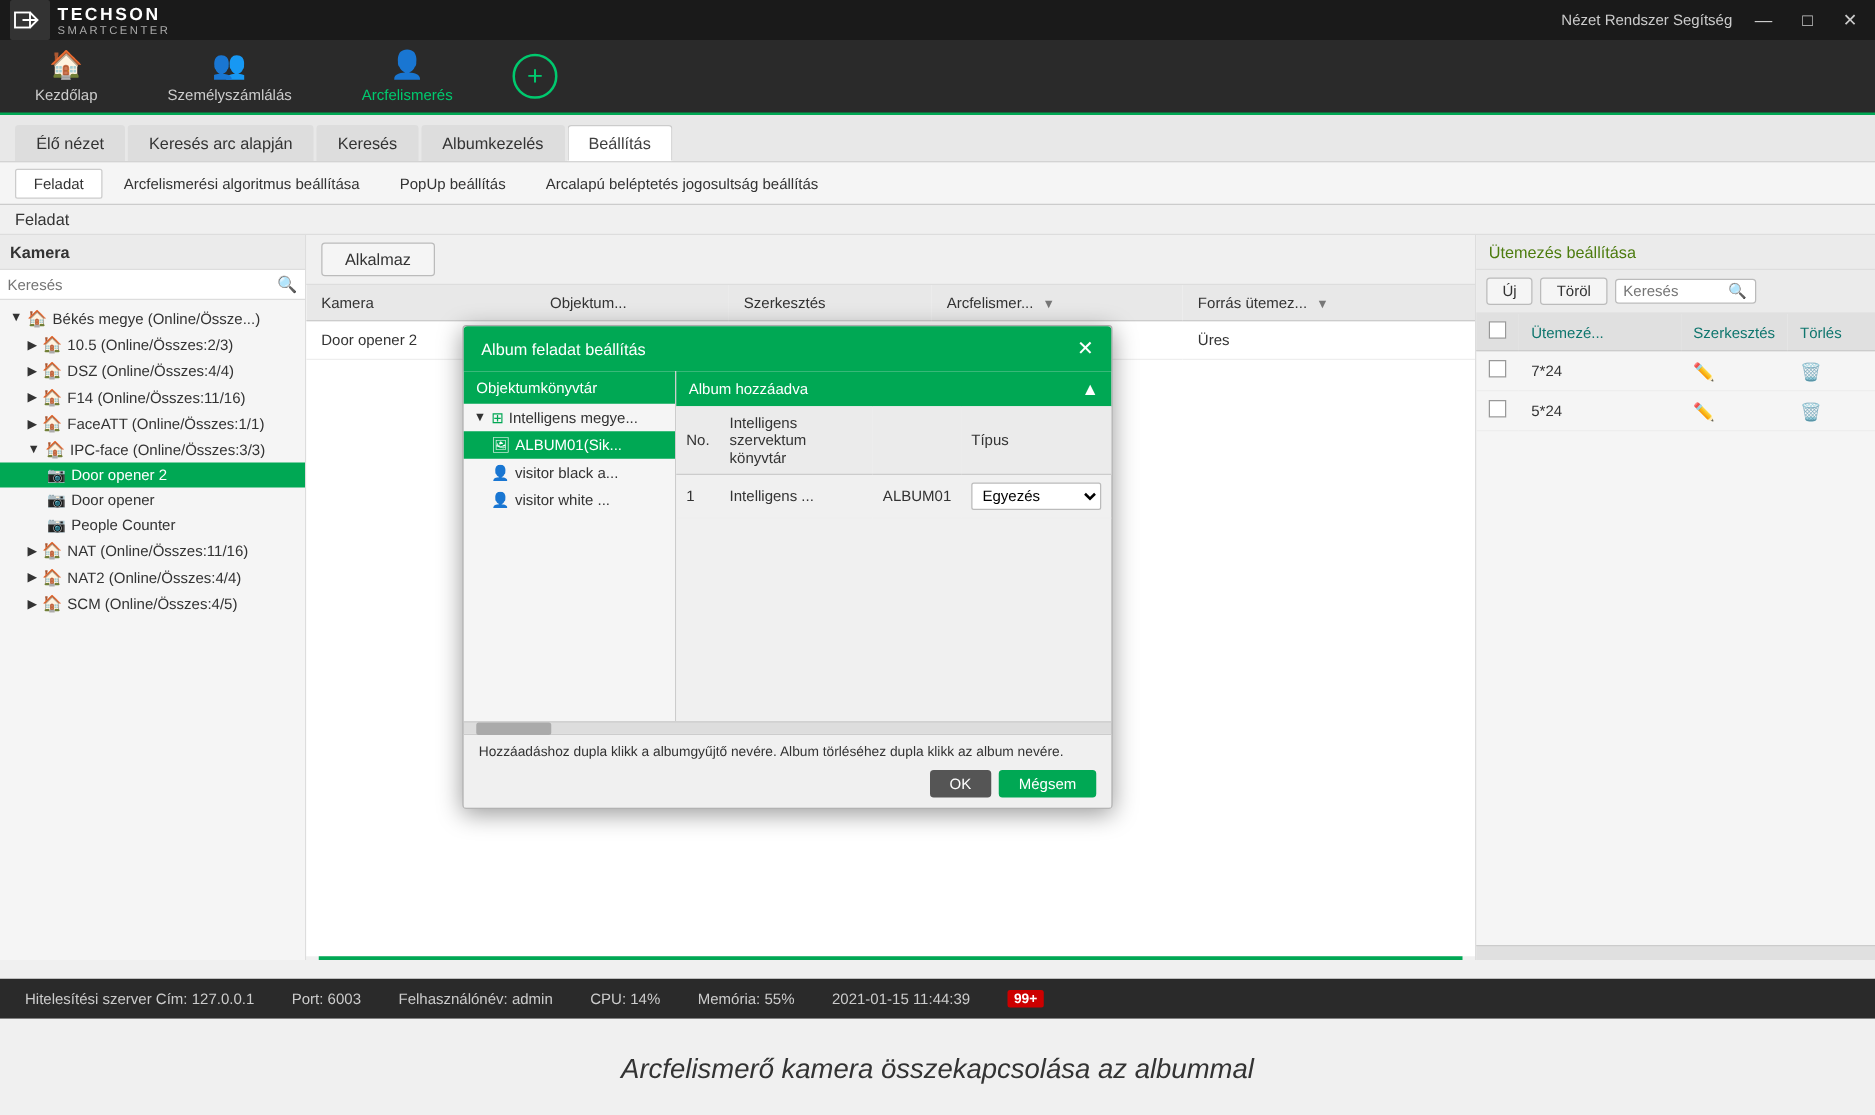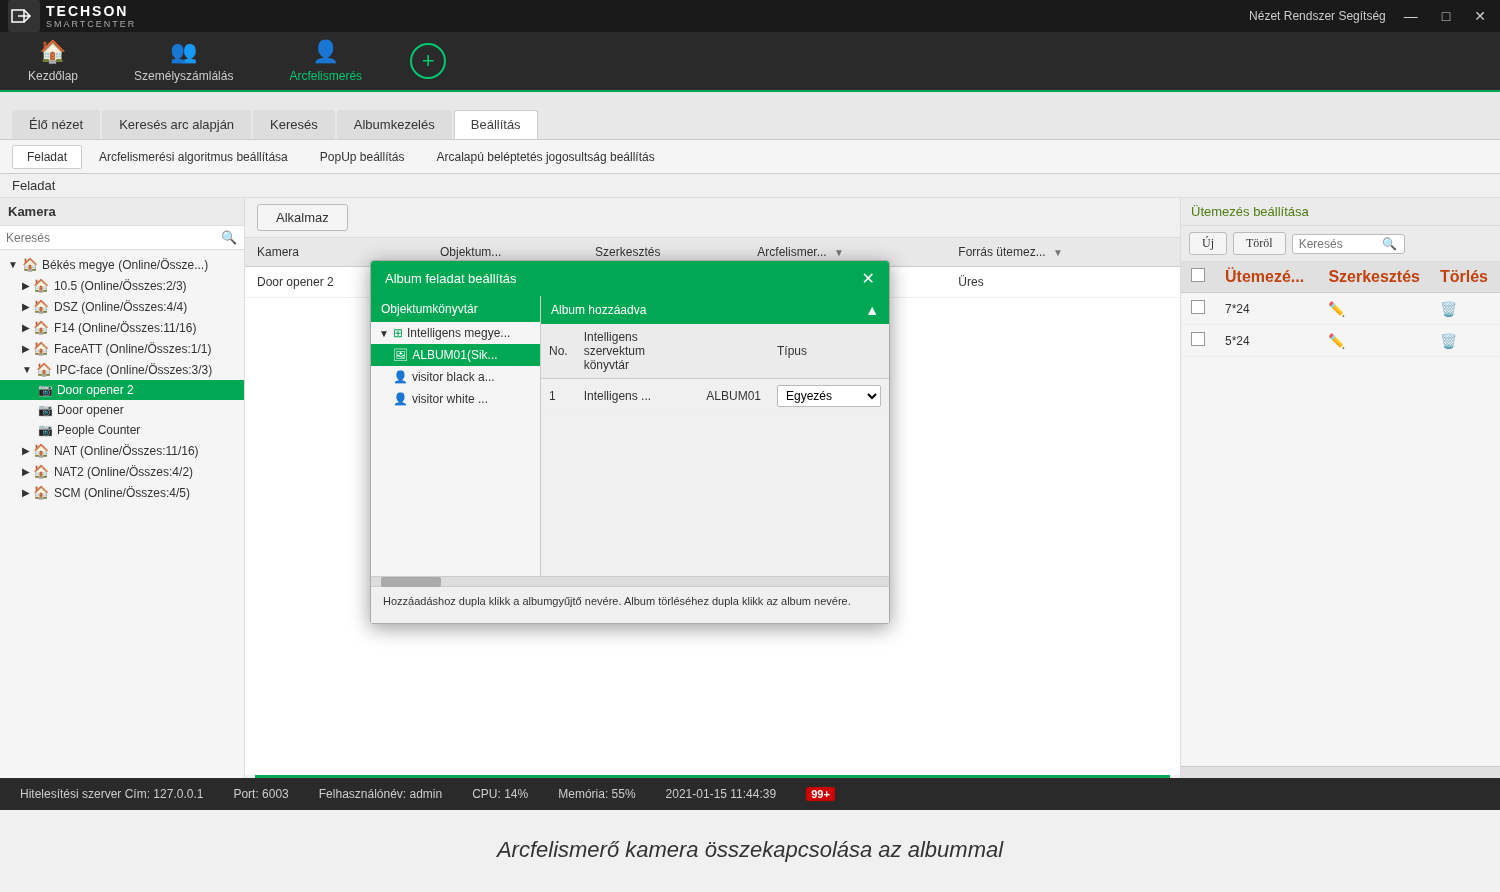--- a/index.html
+++ b/index.html
@@ -39,21 +39,21 @@
       font-size: 12px;
       gap: 4px;
       padding: 4px 8px;
     }
     .nav-item.active { color: #00c96e; }
     .nav-icon { font-size: 22px; }
     .nav-add { width: 36px; height: 36px; border: 2px solid #00c96e; border-radius: 50%; display: flex; align-items: center; justify-content: center; color: #00c96e; font-size: 22px; cursor: pointer; }
 
     
     .tab-bar1 {
-      height: 48px;
+      height: 38px;
       background: #e8e8e8;
       display: flex;
       align-items: flex-end;
       padding: 0 12px;
       border-bottom: 1px solid #ccc;
     }
     .tab1 {
       padding: 6px 16px;
       cursor: pointer;
       font-size: 13px;
@@ -223,42 +223,41 @@
     }
     .right-panel-title { font-size: 13px; font-weight: 500; color: #4d7c0f; }
     .btn-small {
       padding: 3px 12px;
       background: #f5f5f5;
       border: 1px solid #bbb;
       border-radius: 3px;
       cursor: pointer;
       font-size: 12px;
       color: #333;
-      font-family: Liberation Serif, serif;
     }
     .search-small {
       display: flex;
       align-items: center;
       border: 1px solid #bbb;
       border-radius: 3px;
       background: white;
       padding: 2px 6px;
       gap: 4px;
     }
     .search-small input {
       border: none; outline: none; font-size: 12px; width: 90px;
     }
     .schedule-table { width: 100%; border-collapse: collapse; }
     .schedule-table th {
       background: #e0e0e0;
       padding: 6px 10px;
-      font-size: 16px;
-      font-weight: 700;
+      font-size: 12px;
+      font-weight: 400;
       border-bottom: 1px solid #ccc;
-      color: #c2410c;
+      color: #0f766e;
       text-align: left;
     }
     .schedule-table td {
       padding: 7px 10px;
       border-bottom: 1px solid #eee;
       font-size: 12px;
       color: #333;
       text-align: left;
     }
     .col-check { width: 30px; text-align: center; }
@@ -268,20 +267,21 @@
     
     .status-bar {
       height: 32px;
       background: #2a2a2a;
       display: flex;
       align-items: center;
       padding: 0 20px;
       gap: 30px;
       color: #ccc;
       font-size: 12px;
+      margin-top: 15px;
     }
     .status-badge {
       background: #cc0000;
       color: white;
       font-size: 11px;
       padding: 1px 5px;
       border-radius: 2px;
       font-weight: bold;
     }
 
@@ -591,21 +591,21 @@
         <span>People Counter</span>
       </div>
       <div class="tree-item" style="padding-left:22px;">
         <span style="font-size:10px;">▶</span>
         <span class="house-icon">🏠</span>
         <span>NAT (Online/Összes:11/16)</span>
       </div>
       <div class="tree-item" style="padding-left:22px;">
         <span style="font-size:10px;">▶</span>
         <span class="house-icon">🏠</span>
-        <span>NAT2 (Online/Összes:4/2)</span>
+        <span>NAT2 (Online/Összes:4/4)</span>
       </div>
       <div class="tree-item" style="padding-left:22px;">
         <span style="font-size:10px;">▶</span>
         <span class="house-icon">🏠</span>
         <span>SCM (Online/Összes:4/5)</span>
       </div>
     </div>
   </div>
 
   <div class="main-content">
@@ -779,20 +779,24 @@
           </tbody>
         </table>
       </div>
     </div>
 
     <div class="modal-scrollbar">
       <div class="modal-scrollbar-thumb"></div>
     </div>
     <div class="modal-footer">
       <div class="modal-hint">Hozzáadáshoz dupla klikk a albumgyűjtő nevére. Album törléséhez dupla klikk az album nevére.</div>
+      <div class="modal-actions">
+        <button class="btn-ok">OK</button>
+        <button class="btn-cancel">Mégsem</button>
+      </div>
     </div>
   </div>
 </div>
 
 <div class="status-bar">
   <span>Hitelesítési szerver Cím: 127.0.0.1</span>
   <span>Port: 6003</span>
   <span>Felhasználónév: admin</span>
   <span>CPU: 14%</span>
   <span>Memória: 55%</span>

